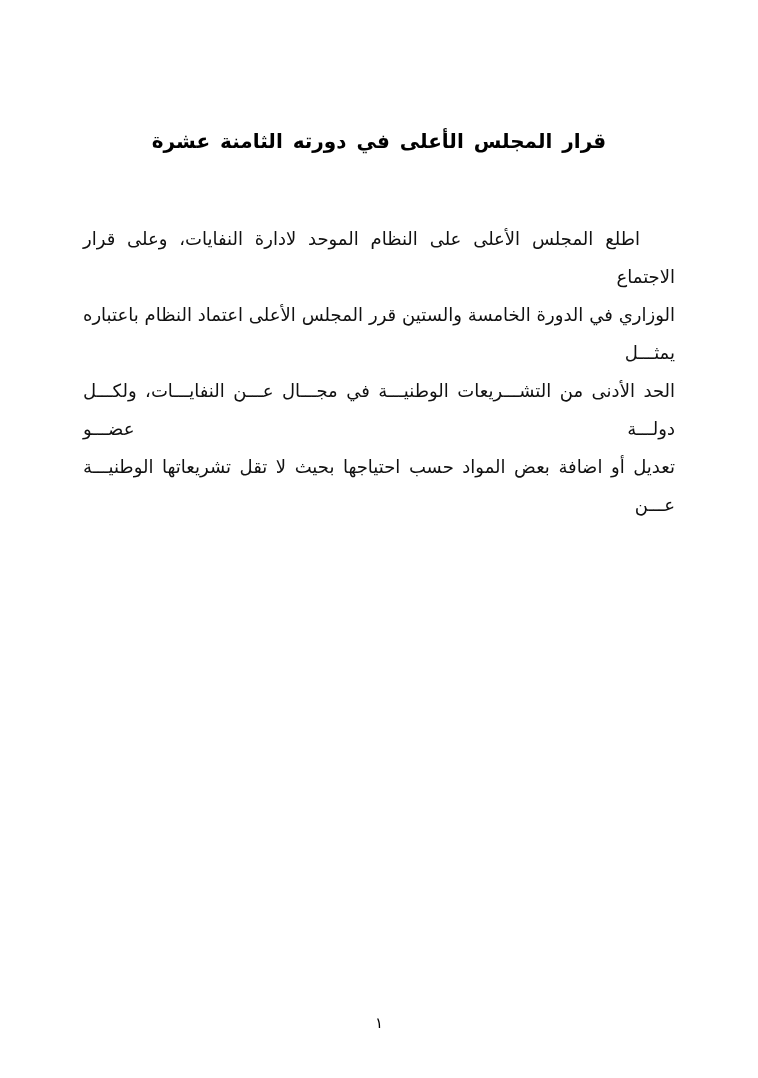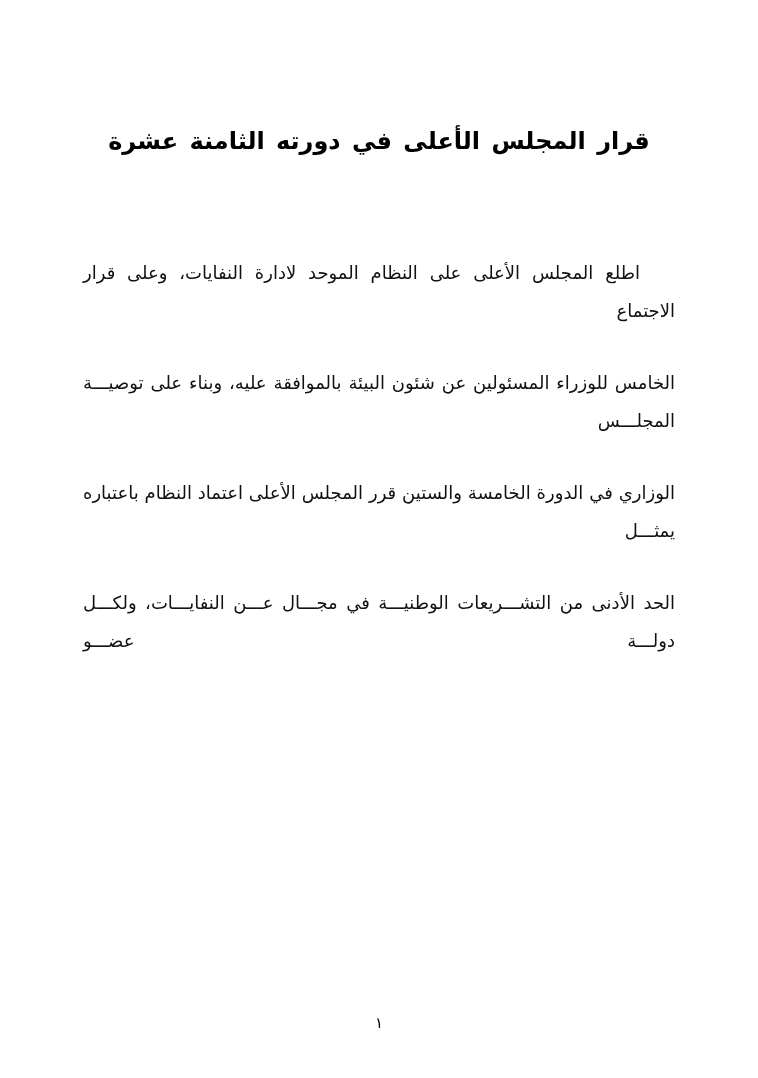--- a/index.html
+++ b/index.html
@@ -13,41 +13,40 @@
     font-family: "DejaVu Sans", sans-serif;
   }
   .doc-title {
     position: absolute;
     top: 122px;
     left: 0;
     right: 0;
     direction: rtl;
     text-align: center;
     font-weight: bold;
-    font-size: 24px;
+    font-size: 20px;
     line-height: 38px;
     letter-spacing: 0.5px;
     word-spacing: 3px;
     color: #000000;
   }
   .doc-body {
     position: absolute;
     top: 220px;
     right: 83px;
     width: 592px;
     direction: rtl;
     font-size: 18px;
     line-height: 38px;
     color: #111111;
   }
   .body-line {
     text-align: justify;
     text-align-last: justify;
     white-space: normal;
-    margin-top: 34px;
   }
   .body-line.first-line { text-indent: 35px; }
   .body-line.last-line { text-align-last: right; }
   .page-number {
     position: absolute;
     top: 1014px;
     left: 0;
     right: 0;
     text-align: center;
     direction: rtl;
@@ -59,20 +58,20 @@
 <body>
 
 <div class="page">
 
   <div class="doc-title">
     <div>قرار المجلس الأعلى في دورته الثامنة عشرة</div>
   </div>
 
   <div class="doc-body">
     <div class="body-line first-line">اطلع المجلس الأعلى على النظام الموحد لادارة النفايات، وعلى قرار الاجتماع</div>
-    <div class="body-line">الخامس للوزراء المسئولين عن شئون البيئة بالموافقة عليه، وبناء على توصيـــة المجلـــس</div>
     <div class="body-line">الوزاري في الدورة الخامسة والستين قرر المجلس الأعلى اعتماد النظام باعتباره يمثـــل</div>
     <div class="body-line">الحد الأدنى من التشـــريعات الوطنيـــة في مجـــال عـــن النفايـــات، ولكـــل دولـــة عضـــو</div>
+    <div class="body-line">تعديل أو اضافة بعض المواد حسب احتياجها بحيث لا تقل تشريعاتها الوطنيـــة عـــن</div>
   </div>
 
   <div class="page-number">١</div>
 
 </div>
 
 </body></html>

